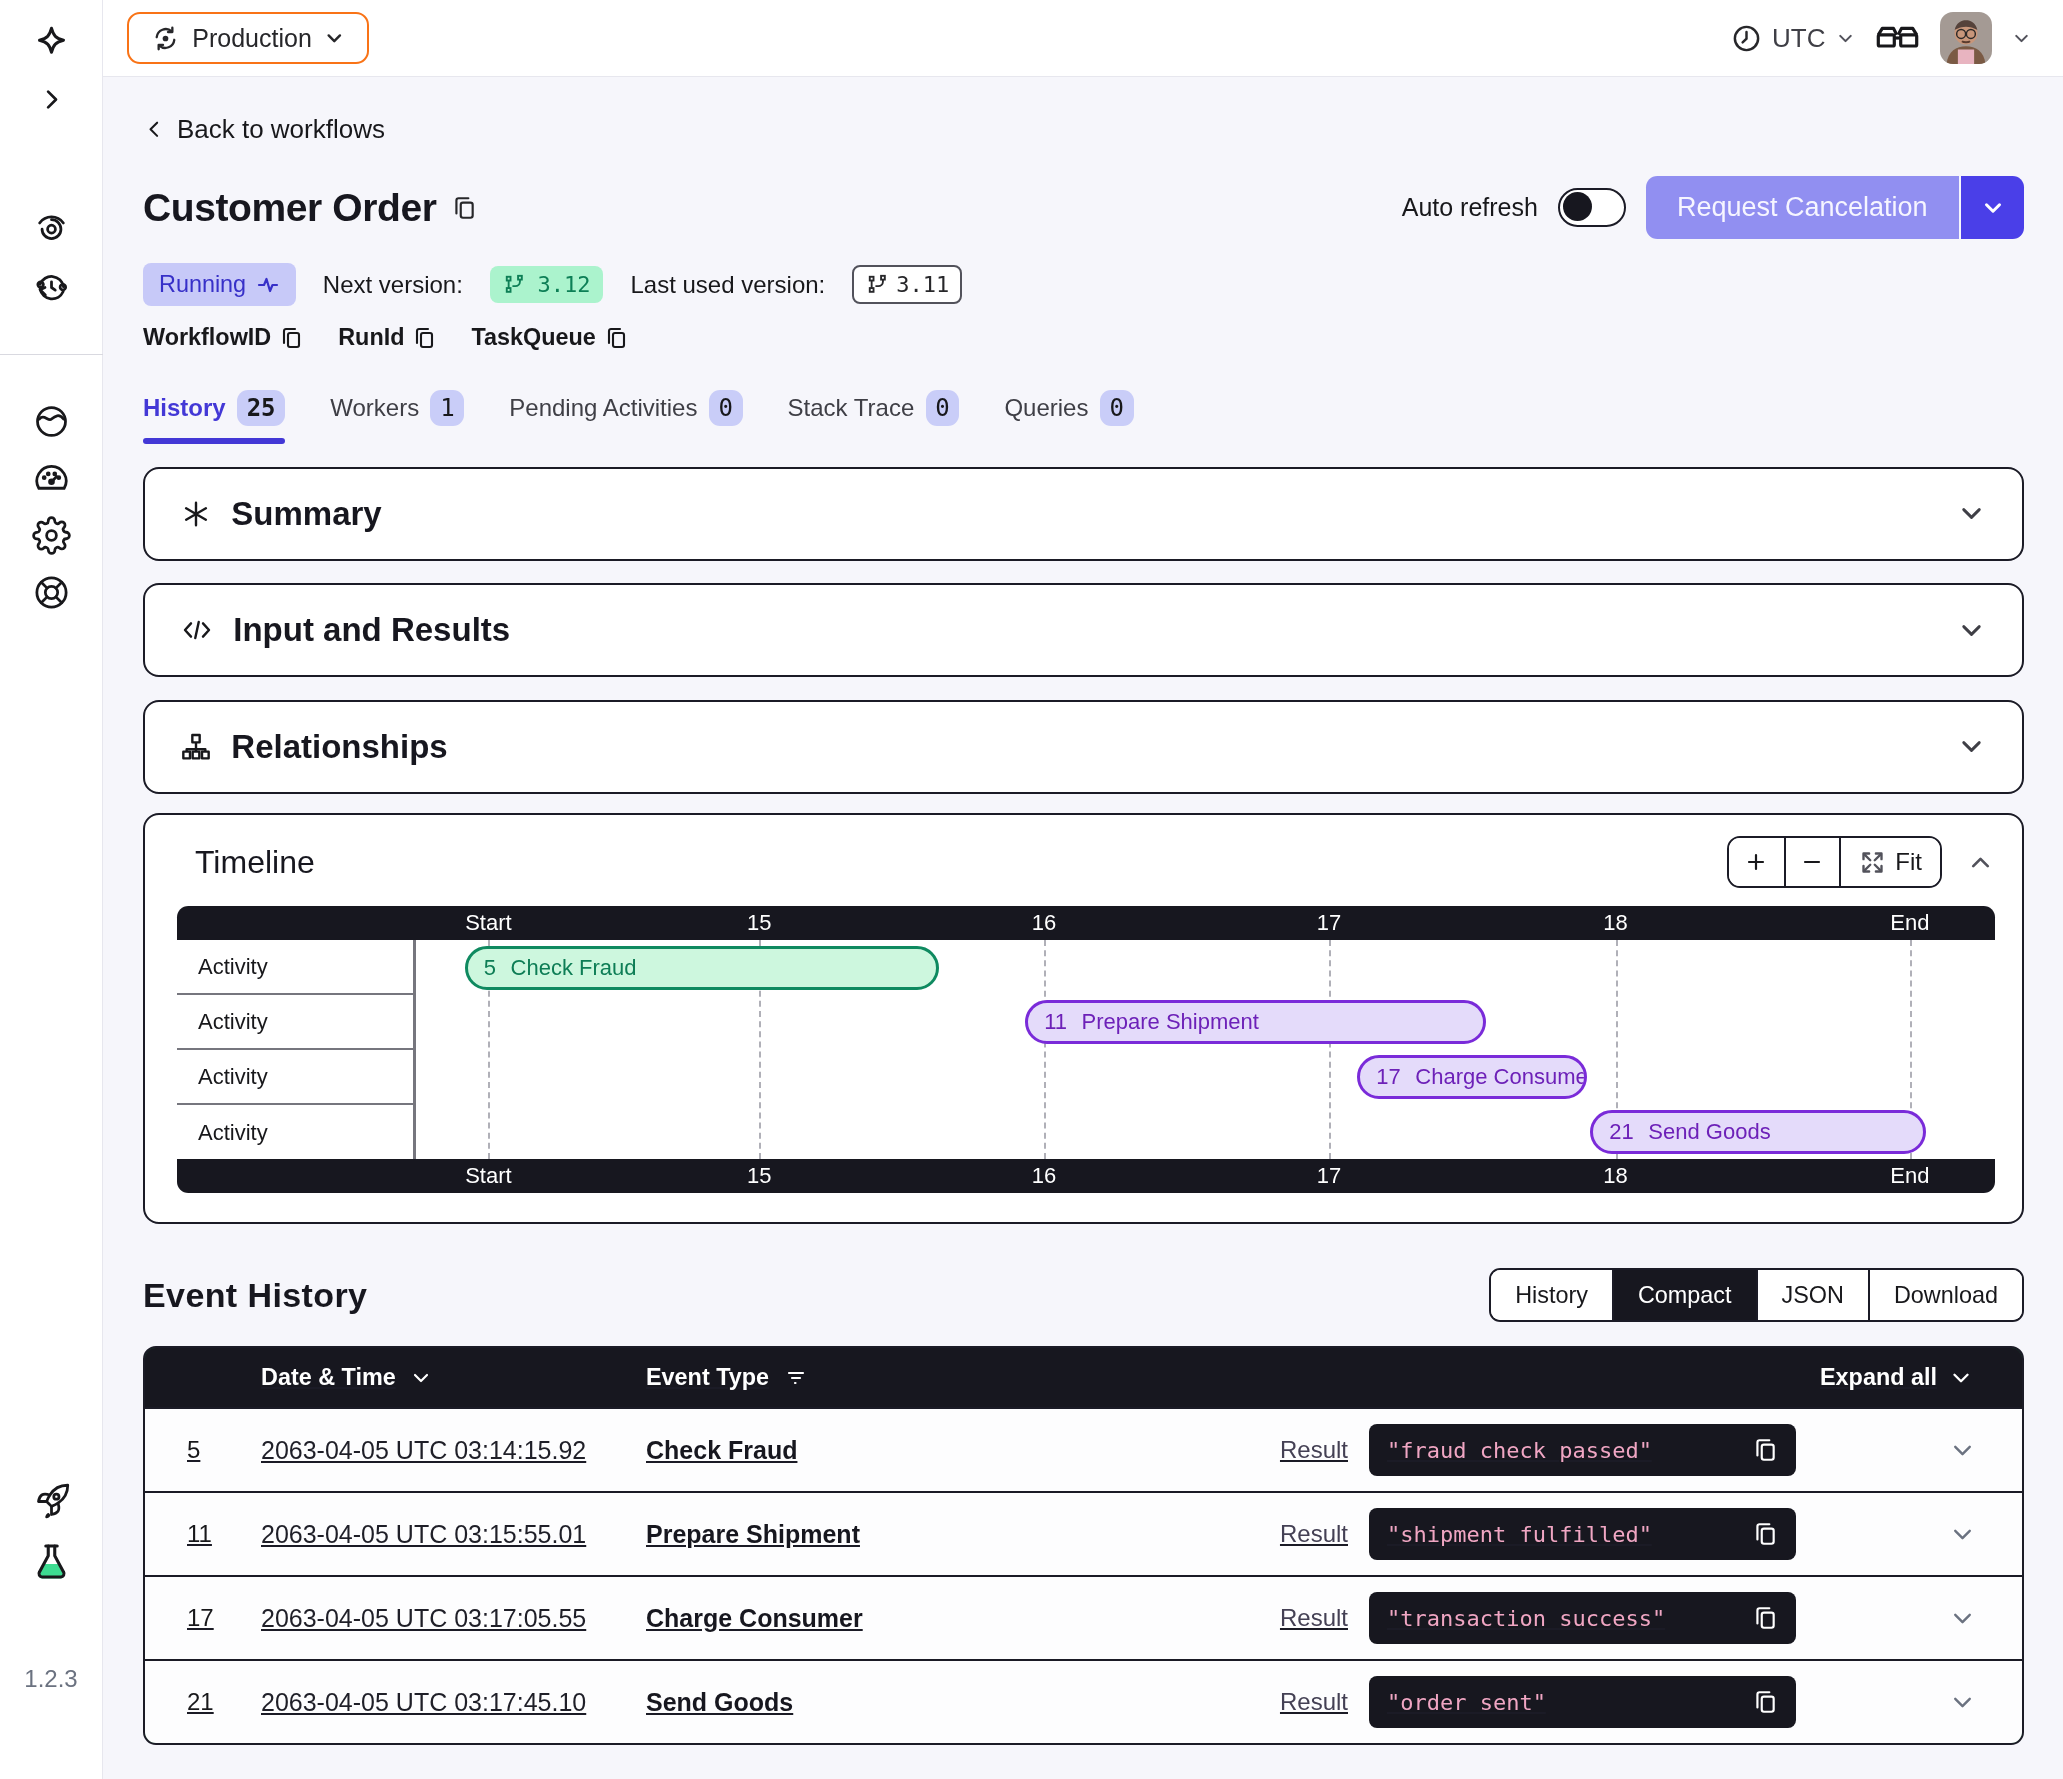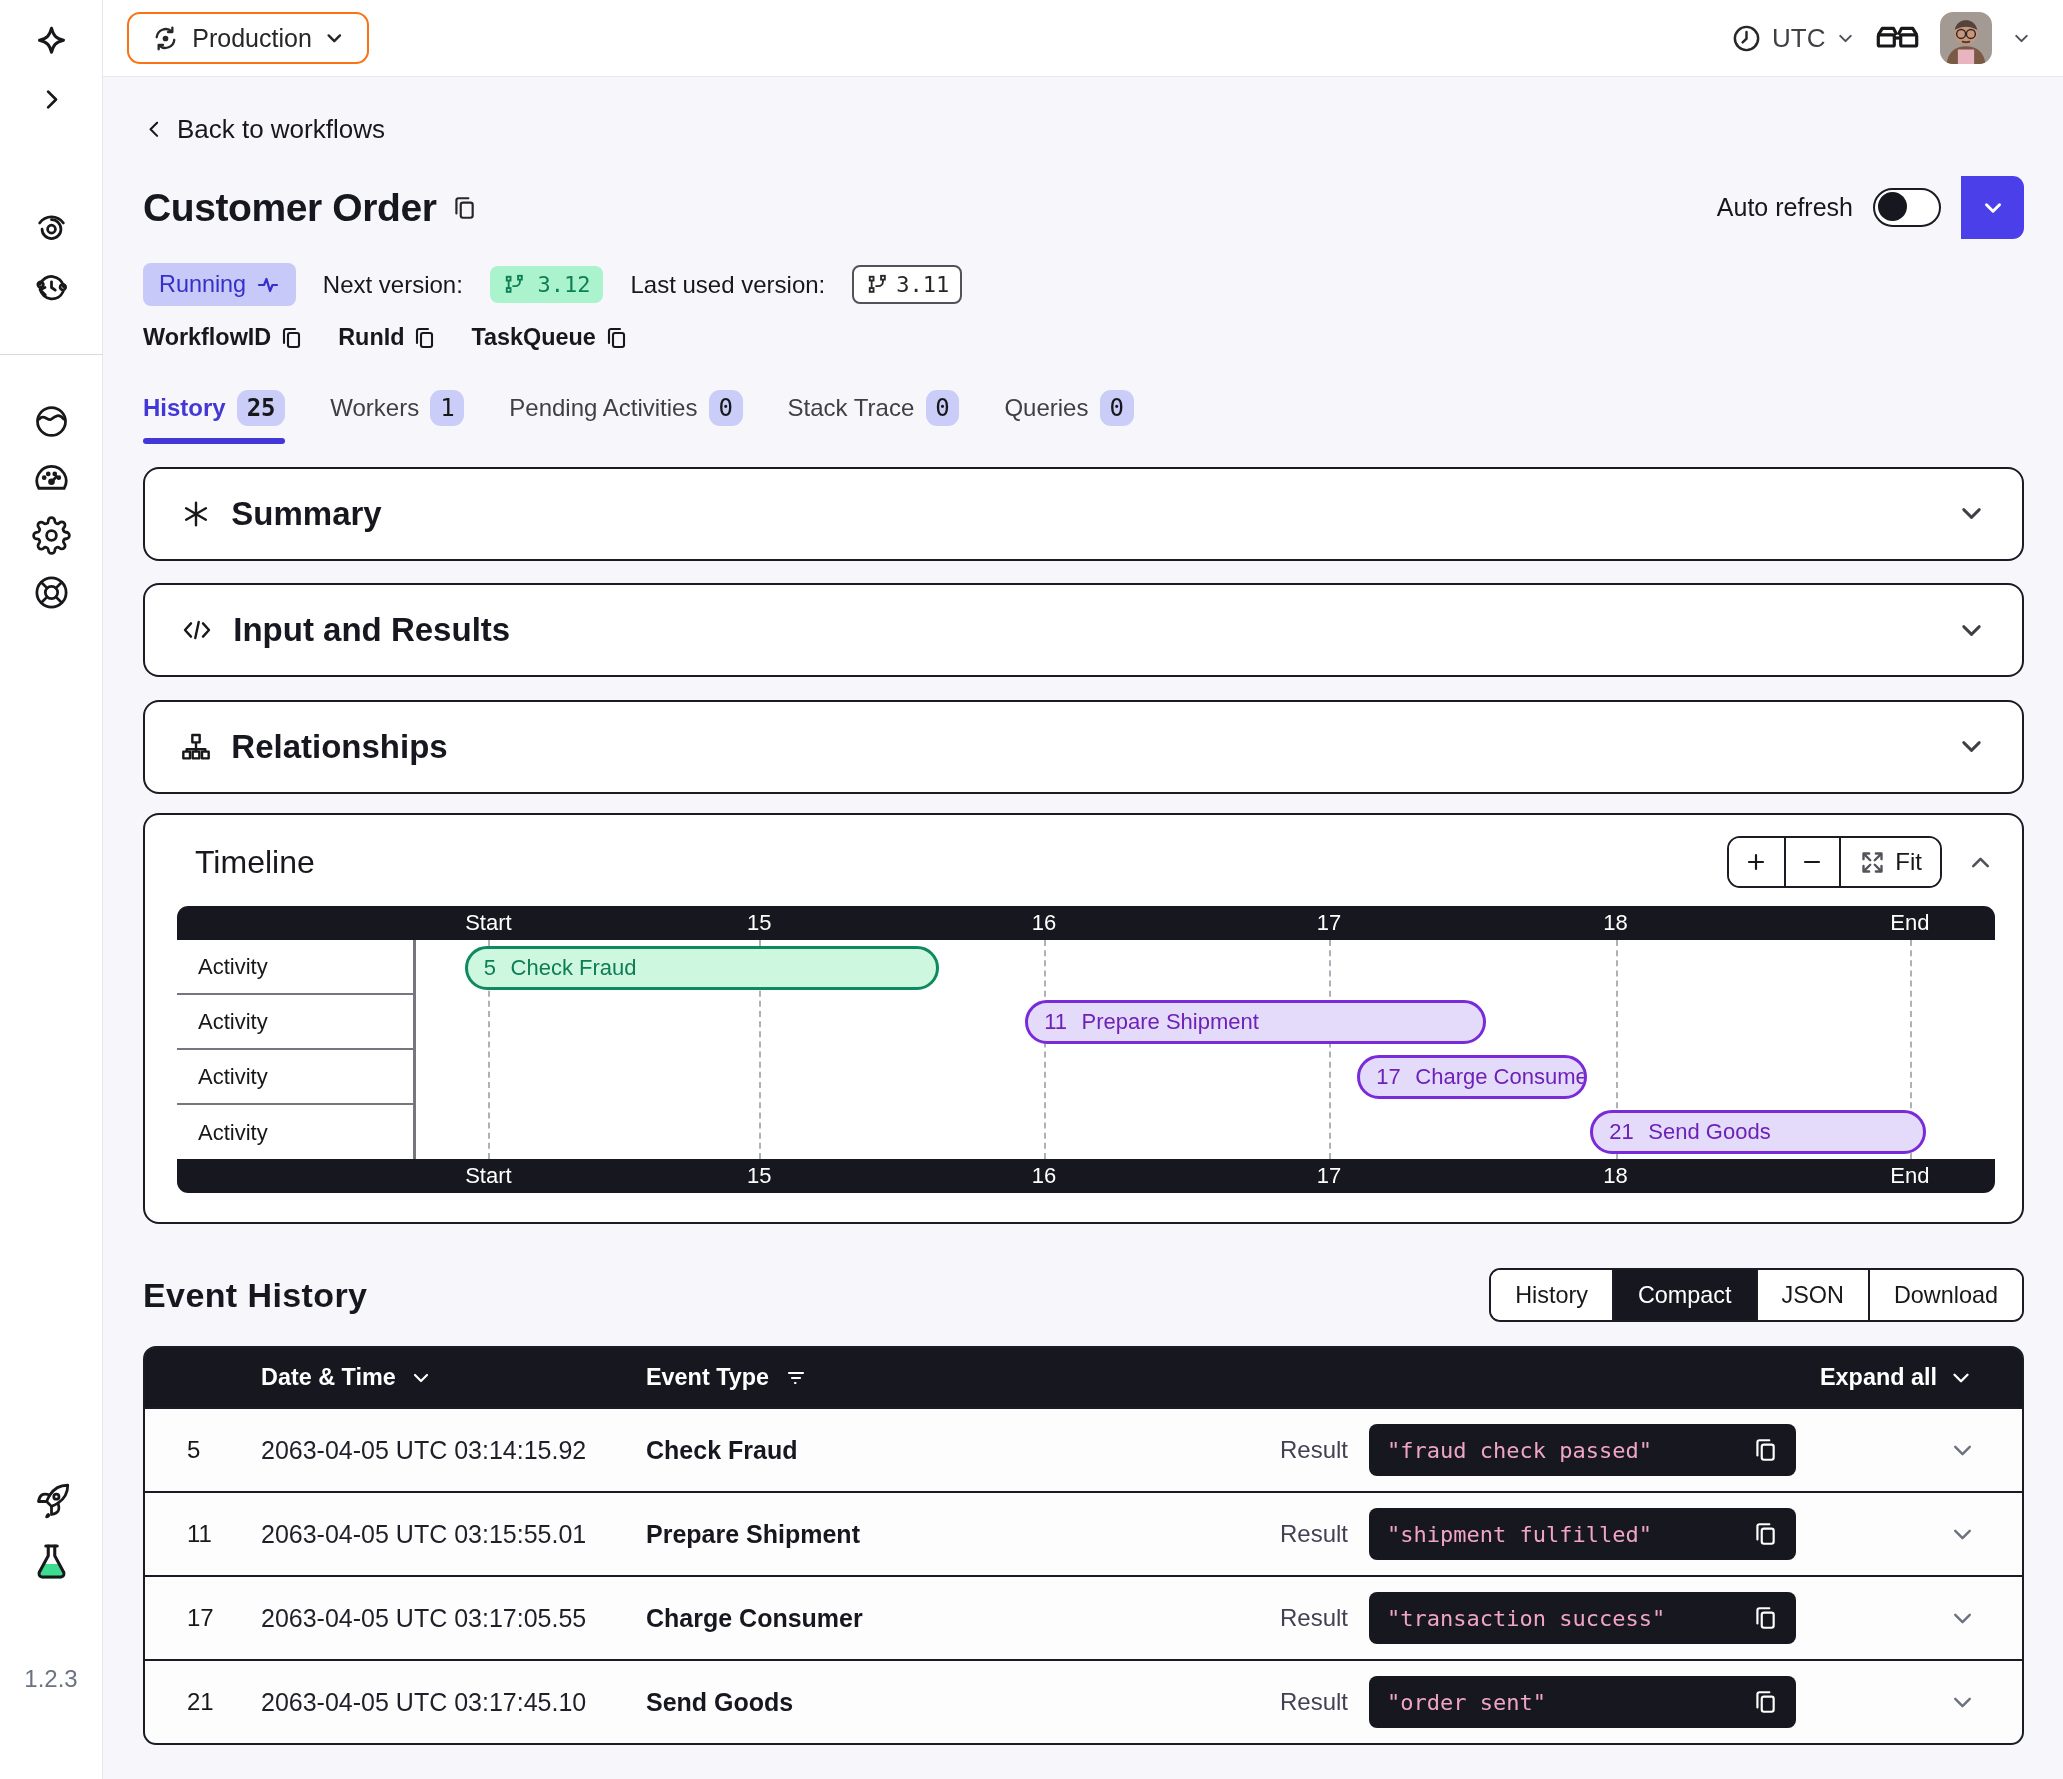--- a/index.html
+++ b/index.html
@@ -124,21 +124,21 @@
   .bar.r0 { top:5.6px; } .bar.r1 { top:60px; } .bar.r2 { top:115px; } .bar.r3 { top:170px; }
 
   
   .eh-head { display:flex; align-items:center; margin-top:44px; }
   .eh-title { font-size:34px; font-weight:600; color:var(--ink-dark); letter-spacing:0.4px; }
   .view-group { margin-left:auto; display:flex; border:2.4px solid var(--ink); border-radius:11.3px; overflow:hidden; background:#fff; }
   .view-btn { height:50px; padding:0 24px; display:flex; align-items:center; background:#fff; border:none; border-left:2px solid var(--ink); font-size:23.4px; color:#18181b; cursor:pointer; }
   .view-btn:first-child { border-left:none; }
   .view-btn.active { background:var(--ink-dark); color:#fff; }
 
-  .eh-table { margin-top:24px; border:2.4px solid var(--ink); border-radius:13px; overflow:hidden; background:#14532d; }
+  .eh-table { margin-top:24px; border:2.4px solid var(--ink); border-radius:13px; overflow:hidden; background:#14532d;text-decoration:underline; }
   .eh-thead { height:59px; background:var(--ink-dark); display:flex; align-items:center; padding-left:42px; color:#fff; }
   .col-id { width:74px; }
   .col-date { width:385px; display:flex; align-items:center; gap:13px; }
   .col-type { flex:1; display:flex; align-items:center; gap:14.5px; }
   .eh-thead .hlabel { font-size:23.4px; font-weight:600; }
   .expand-all { display:flex; align-items:center; gap:11px; font-size:23.4px; font-weight:600; padding-right:48px; cursor:pointer; }
   .eh-row { height:84px; display:flex; align-items:center; padding-left:42px; background:#fdfdfe; border-top:2.4px solid var(--ink); }
   .eh-row:first-of-type { border-top:none; }
   .ev-id { font-size:24px; color:#18181b; }
   .ev-date { font-size:25px; color:#1f1f28; }
@@ -306,20 +306,21 @@
           <rect x="9" y="7" width="11" height="14" rx="2"></rect>
           <path d="M5 17V5a2 2 0 0 1 2-2h9"></path>
         </svg>
     </span>
     <div class="title-actions">
       <span class="autorefresh-label">Auto refresh</span>
       <div class="toggle">
           <div class="knob"></div>
         </div>
       <div class="cancel-group">
+        <button class="cancel-main">Request Cancelation</button>
         <button class="cancel-arrow">
           <svg width="26" height="26" viewBox="0 0 24 24" fill="none" stroke="#fff" stroke-width="2.8" stroke-linecap="round" stroke-linejoin="round">
               <polyline points="6 9 12 15 18 9"></polyline>
             </svg>
         </button>
       </div>
     </div>
   </div>
 
   <div class="status-row">

